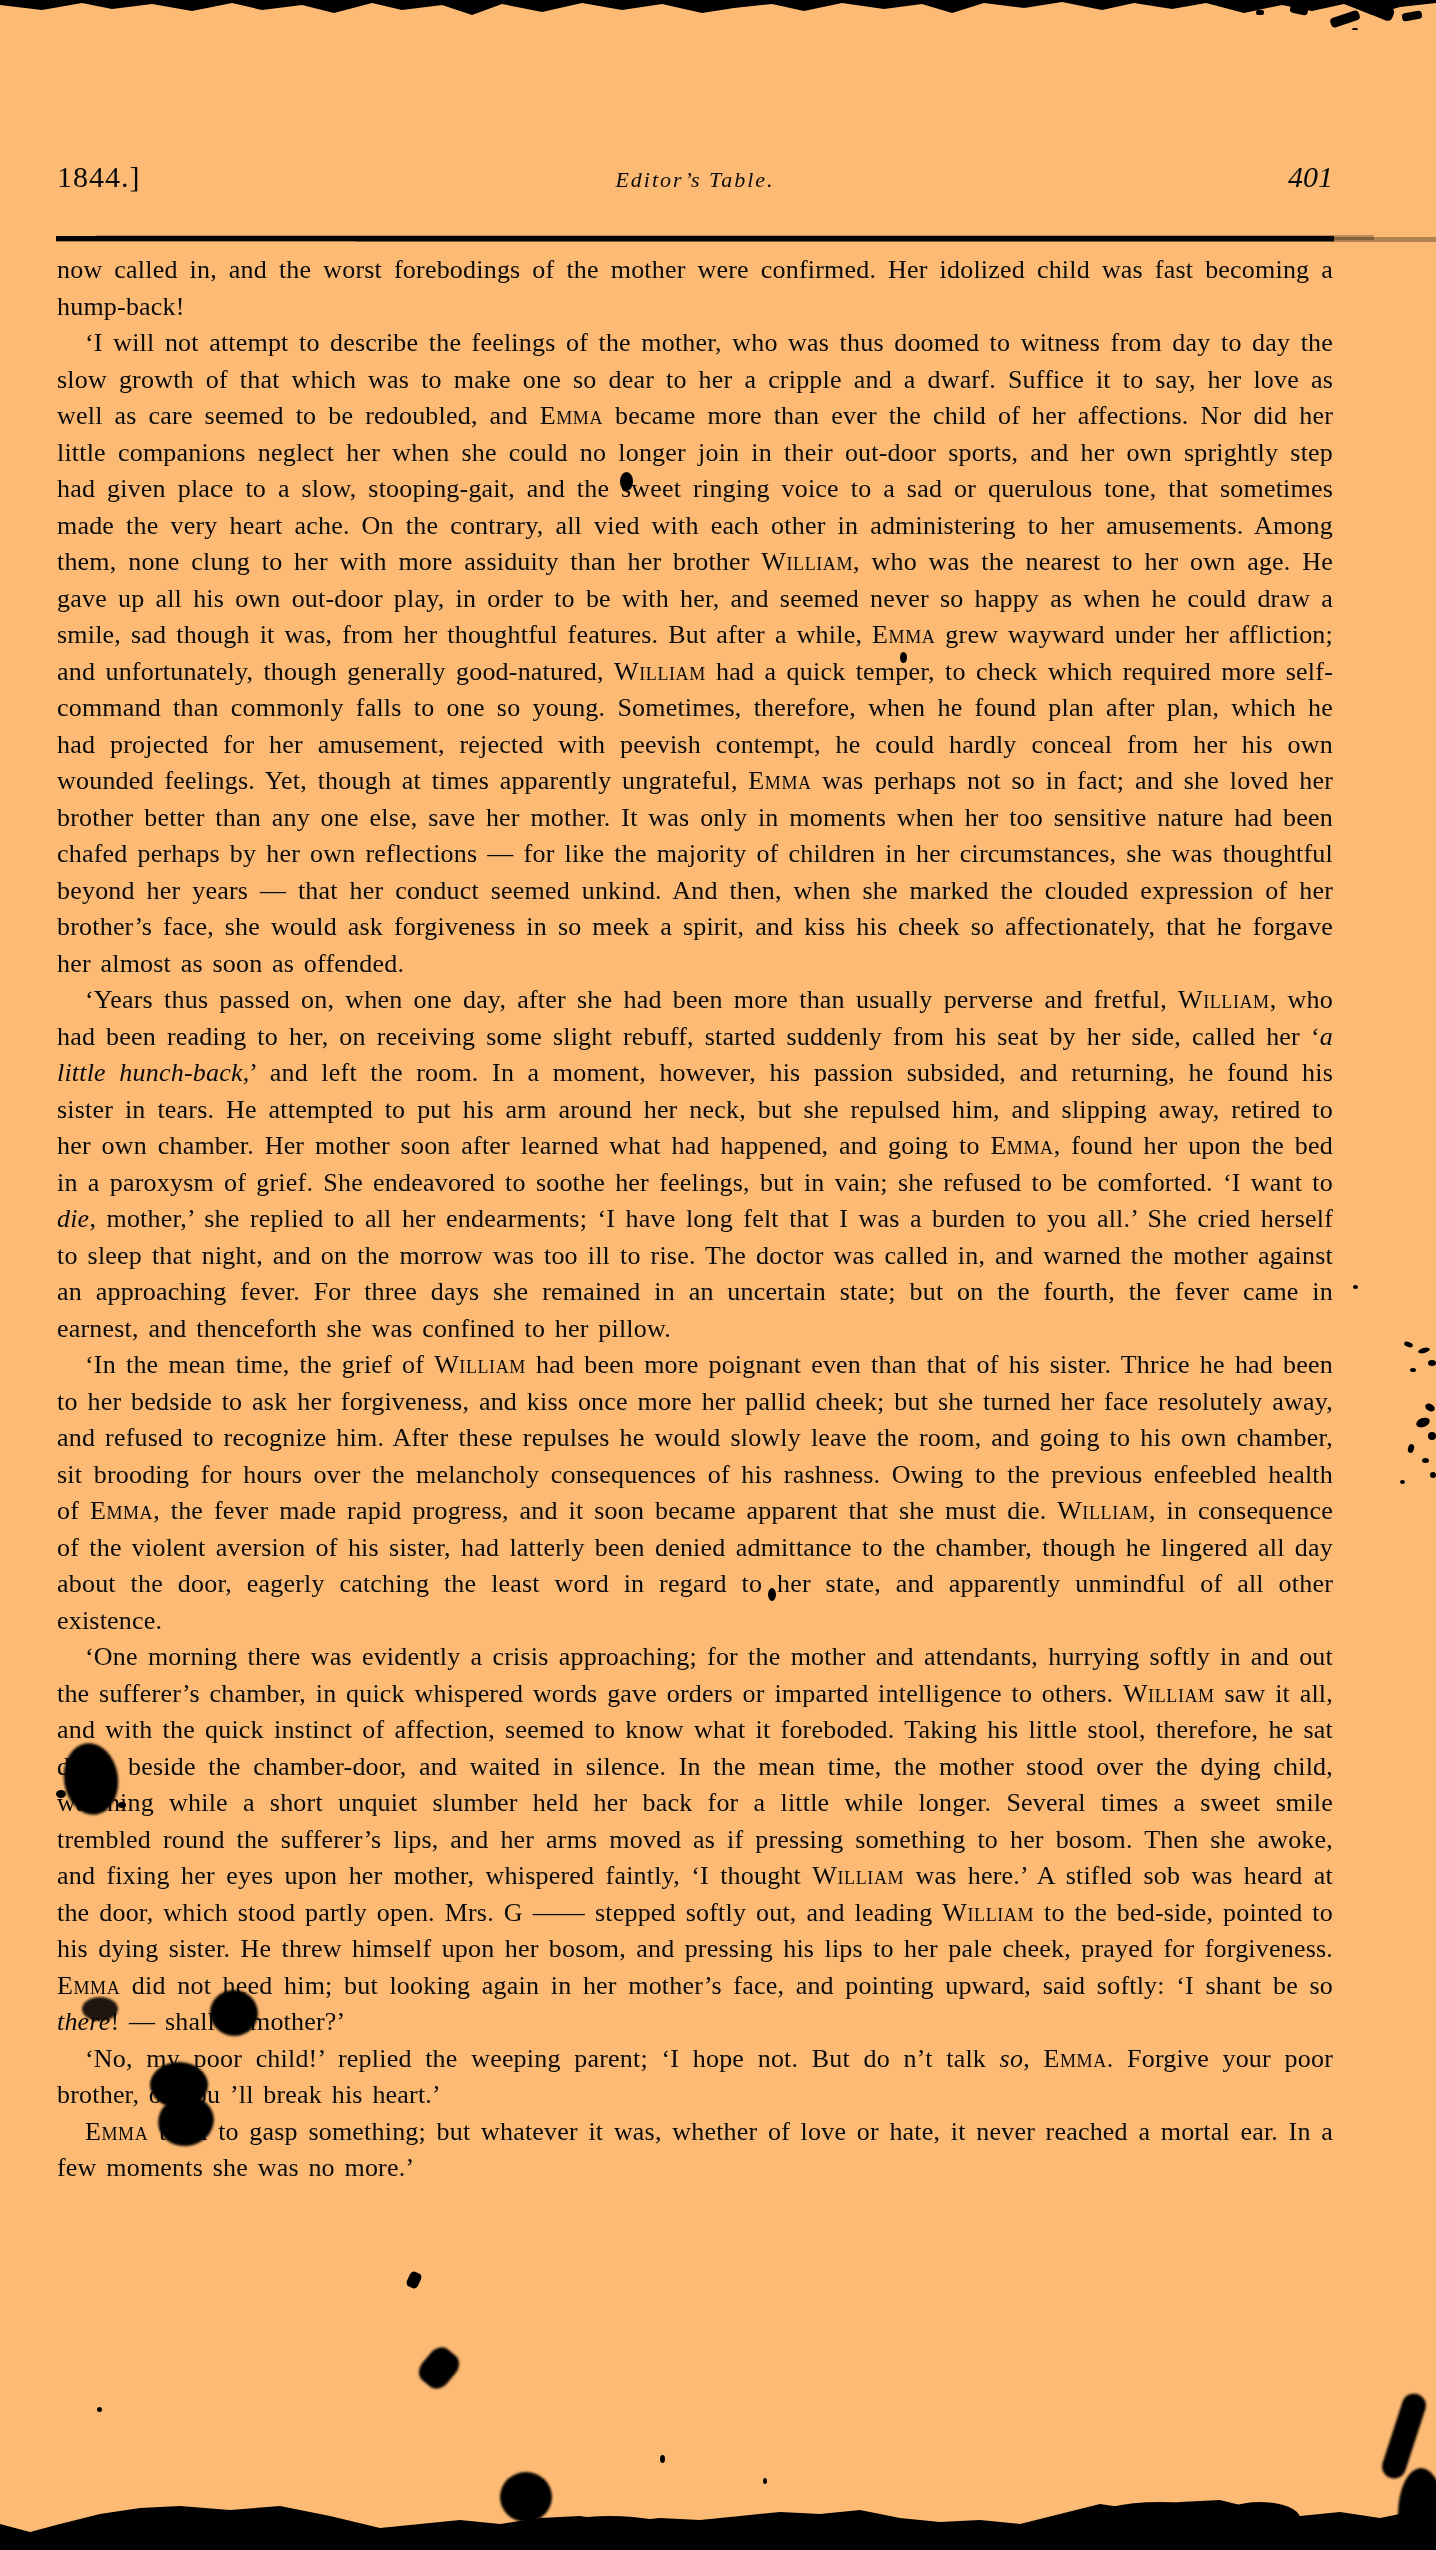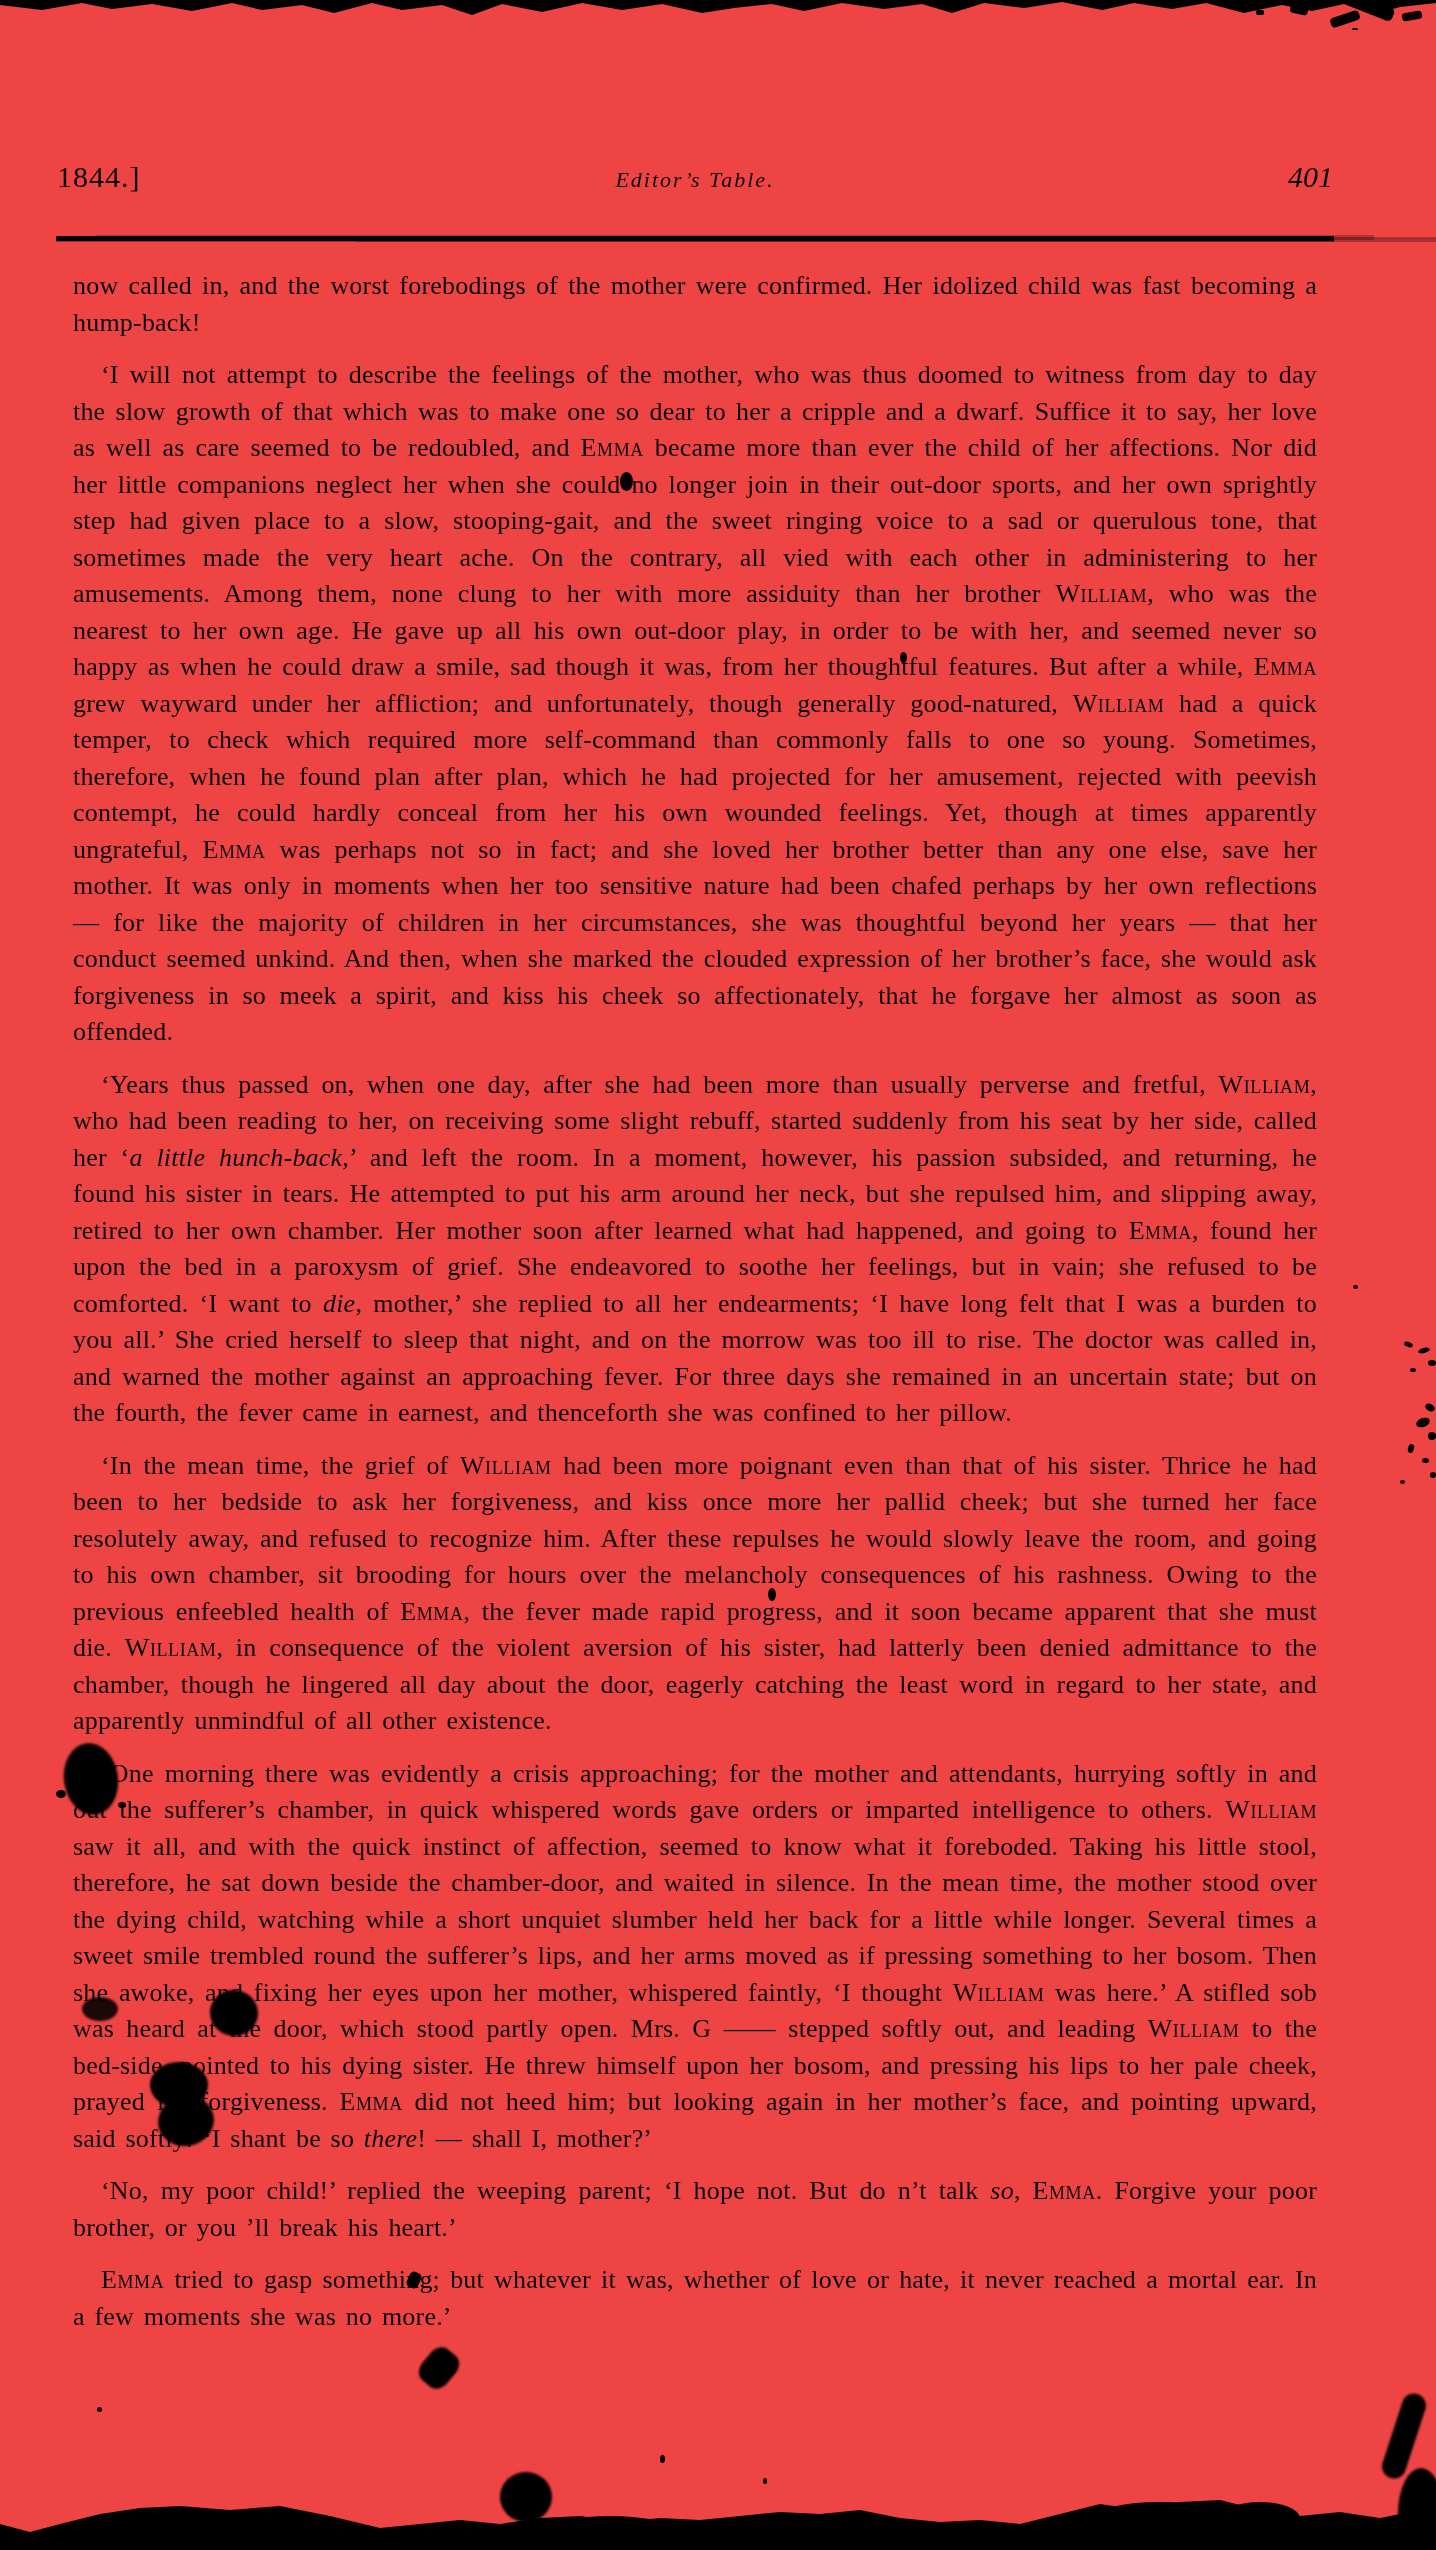--- a/index.html
+++ b/index.html
@@ -1,38 +1,38 @@
 <!DOCTYPE html>
 <html><head>
 <meta charset="utf-8">
 <style>
   html,body { margin:0; padding:0; background:#e8e8e8; }
   .page {
     position:relative; width:1436px; height:2550px; margin:0 auto;
-    background:#ef4444; color:#0a0a0a; overflow:hidden;
+    background:#fdba74; color:#0a0a0a; overflow:hidden;
     font-family:"Liberation Serif","DejaVu Serif",serif;
   }
   .header-row {
     position:absolute; top:160px; left:57px; width:1276px;
     display:flex; align-items:baseline;
   }
   .header-year { width:220px; font-size:30px; letter-spacing:1px; }
   .header-title { flex:1; text-align:center; font-style:italic; font-size:22px; letter-spacing:2px; }
   .header-pagenum { width:220px; text-align:right; font-size:30px;font-style:italic; }
   .rule {
     position:absolute; top:236px; left:56px; width:1278px; height:5px;
     background:#050505;
     box-shadow:0 1px 0 rgba(0,0,0,.35), 40px -1px 0 rgba(0,0,0,.25), 300px 1px 0 rgba(0,0,0,.3);
   }
   .body-text {
     position:absolute; top:252px; left:57px; width:1276px;
     font-size:26px; line-height:36.5px; text-align:justify;
     letter-spacing:0.2px; word-spacing:3px;
   }
-  .body-text p { margin:16px; text-indent:28px; }
+  .body-text p { margin:0; text-indent:28px; }
   .body-text p.noindent { text-indent:0; }
   .sc { font-variant:small-caps; letter-spacing:0.6px; }
   
   .blot { position:absolute; background:#000; border-radius:50%; filter:blur(1px); }
   .speck { position:absolute; background:#000; border-radius:50%; }
   .streak { position:absolute; background:#000; }
   .edge-svg { position:absolute; left:0; }
 </style>
 </head>
 <body>

